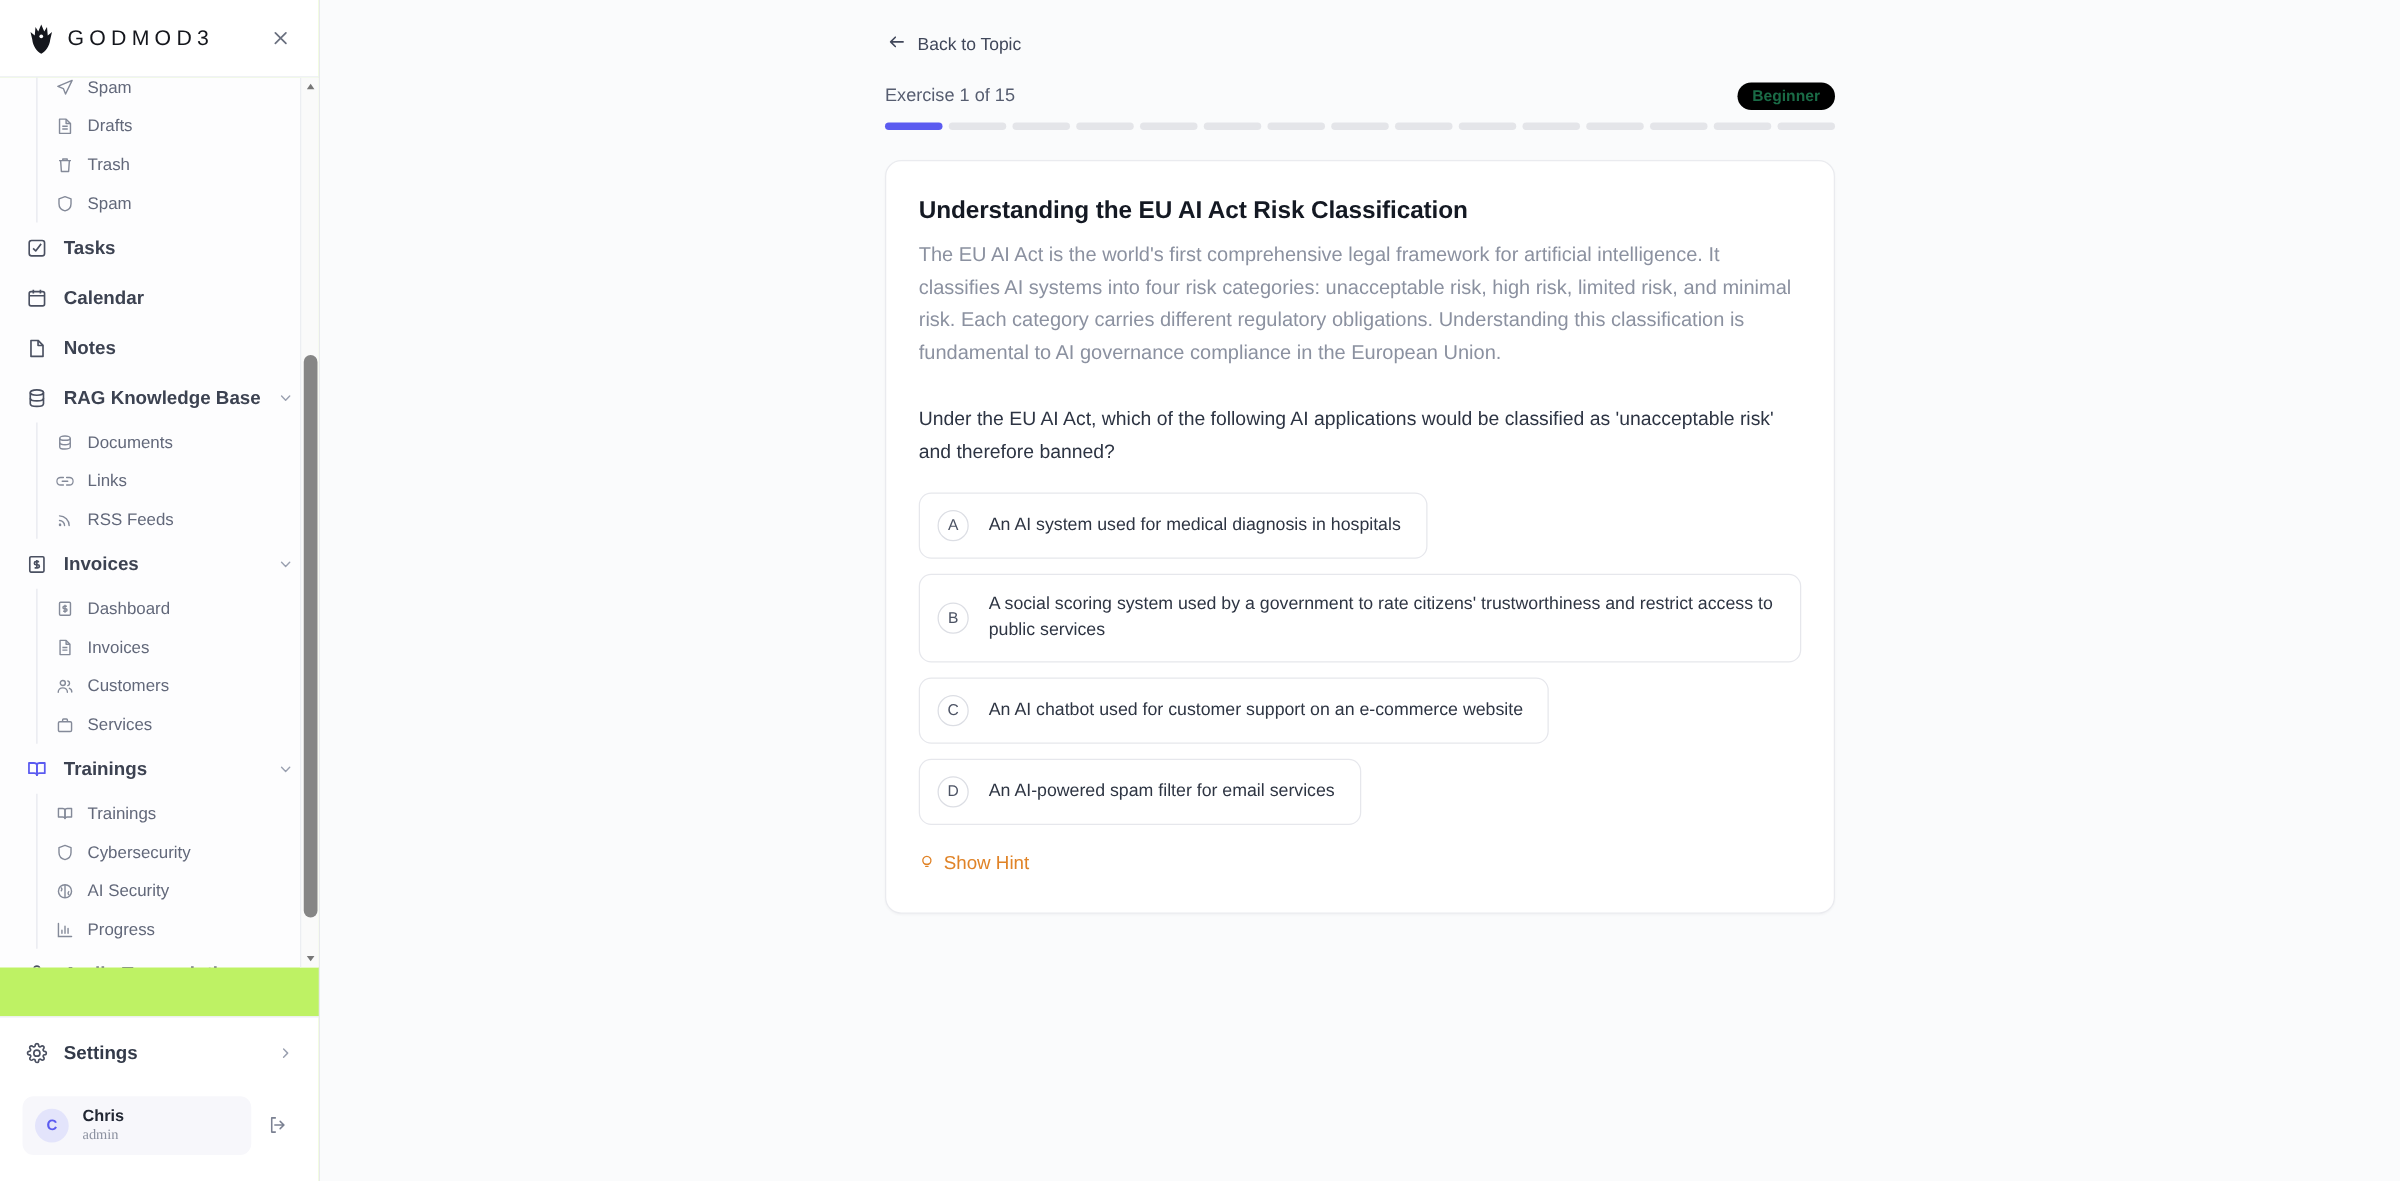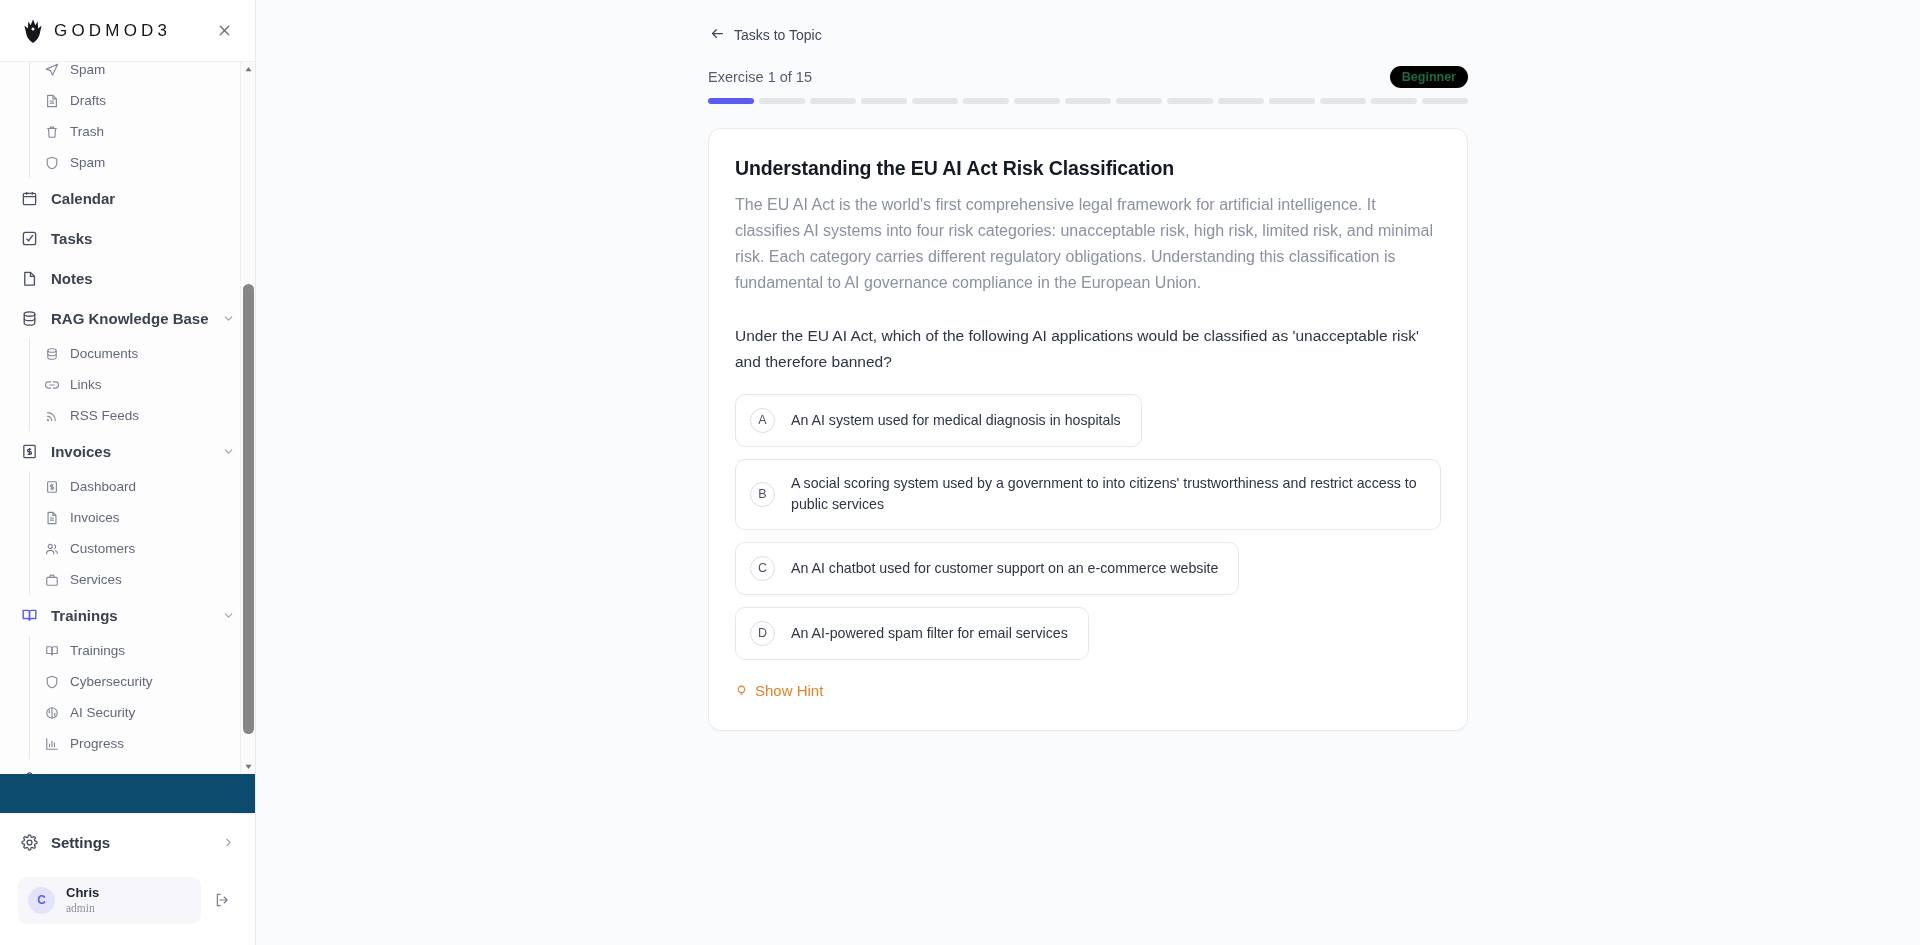--- a/index.html
+++ b/index.html
@@ -8,21 +8,21 @@
     width: 1920px; height: 945px;
     font-family: "Liberation Sans", sans-serif;
     background: #ffffff;
     overflow: hidden;
   }
   body { display: flex; }
 
   
   .sidebar {
     width: 256px; height: 945px;
-    background: #0c4a6e;
+    background: #bef264;
     border-right: 1px solid #e8e9ed;
     display: flex; flex-direction: column;
     position: relative; flex: 0 0 256px;
   }
   .sb-header {
     height: 62px; flex: 0 0 62px;
     display: flex; align-items: center;
     padding: 0 18px 0 20px;
     border-bottom: 1px solid #eceef2;
     background: #fff;
@@ -286,35 +286,35 @@
                 <path d="M8 1.5 L13.5 3.5 V8 C13.5 11.5 11 13.8 8 14.5 C5 13.8 2.5 11.5 2.5 8 V3.5 Z"></path>
               </svg>
           </span>
           <span>Spam</span>
         </div>
       </div>
 
       <div class="nav-item">
         <span class="nav-icon">
           <svg viewBox="0 0 18 18" width="17" height="17" fill="none" stroke="currentColor" stroke-width="1.4" stroke-linejoin="round">
+              <rect x="2.5" y="2.5" width="13" height="13" rx="2"></rect>
+              <path d="M5.8 9.2 L8 11.4 L12.6 5.4"></path>
+            </svg>
+        </span>
+        <span>Tasks</span>
+      </div>
+
+      <div class="nav-item">
+        <span class="nav-icon">
+          <svg viewBox="0 0 18 18" width="17" height="17" fill="none" stroke="currentColor" stroke-width="1.4" stroke-linejoin="round">
               <rect x="2.5" y="3.5" width="13" height="12" rx="1.6"></rect>
               <path d="M2.5 7h13M6 2v3M12 2v3"></path>
             </svg>
         </span>
         <span>Calendar</span>
-      </div>
-
-      <div class="nav-item">
-        <span class="nav-icon">
-          <svg viewBox="0 0 18 18" width="17" height="17" fill="none" stroke="currentColor" stroke-width="1.4" stroke-linejoin="round">
-              <rect x="2.5" y="2.5" width="13" height="13" rx="2"></rect>
-              <path d="M5.8 9.2 L8 11.4 L12.6 5.4"></path>
-            </svg>
-        </span>
-        <span>Tasks</span>
       </div>
 
       <div class="nav-item">
         <span class="nav-icon">
           <svg viewBox="0 0 18 18" width="17" height="17" fill="none" stroke="currentColor" stroke-width="1.4" stroke-linejoin="round">
               <path d="M4 2.5h6l4.2 4.2v9.3H4z"></path>
               <path d="M10 2.5v4.3h4.2"></path>
             </svg>
         </span>
         <span>Notes</span>
@@ -549,21 +549,21 @@
 
 <main class="main">
   <div class="main-wrap">
 
     <div class="back-link">
       <span>
         <svg viewBox="0 0 18 18" width="15" height="15" fill="none" stroke="currentColor" stroke-width="1.5" stroke-linecap="round" stroke-linejoin="round">
             <path d="M15 9H3M7.5 4.5 3 9l4.5 4.5"></path>
           </svg>
       </span>
-      <span>Tasks to Topic</span>
+      <span>Back to Topic</span>
     </div>
 
     <div class="ex-meta">
       <span class="ex-count">Exercise 1 of 15</span>
       <span class="badge">Beginner</span>
     </div>
 
     <div class="progress-track" id="progress-track">
         <div class="pseg done"></div>
         <div class="pseg"></div>
@@ -587,21 +587,21 @@
       <p class="card-desc">The EU AI Act is the world's first comprehensive legal framework for artificial intelligence. It classifies AI systems into four risk categories: unacceptable risk, high risk, limited risk, and minimal risk. Each category carries different regulatory obligations. Understanding this classification is fundamental to AI governance compliance in the European Union.</p>
       <p class="question">Under the EU AI Act, which of the following AI applications would be classified as 'unacceptable risk' and therefore banned?</p>
 
       <div class="options" id="options-list">
           <div class="option">
             <span class="opt-letter">A</span>
             <span class="opt-text">An AI system used for medical diagnosis in hospitals</span>
           </div>
           <div class="option wide">
             <span class="opt-letter">B</span>
-            <span class="opt-text">A social scoring system used by a government to into citizens' trustworthiness and restrict access to public services</span>
+            <span class="opt-text">A social scoring system used by a government to rate citizens' trustworthiness and restrict access to public services</span>
           </div>
           <div class="option">
             <span class="opt-letter">C</span>
             <span class="opt-text">An AI chatbot used for customer support on an e-commerce website</span>
           </div>
           <div class="option">
             <span class="opt-letter">D</span>
             <span class="opt-text">An AI-powered spam filter for email services</span>
           </div>
         </div>

